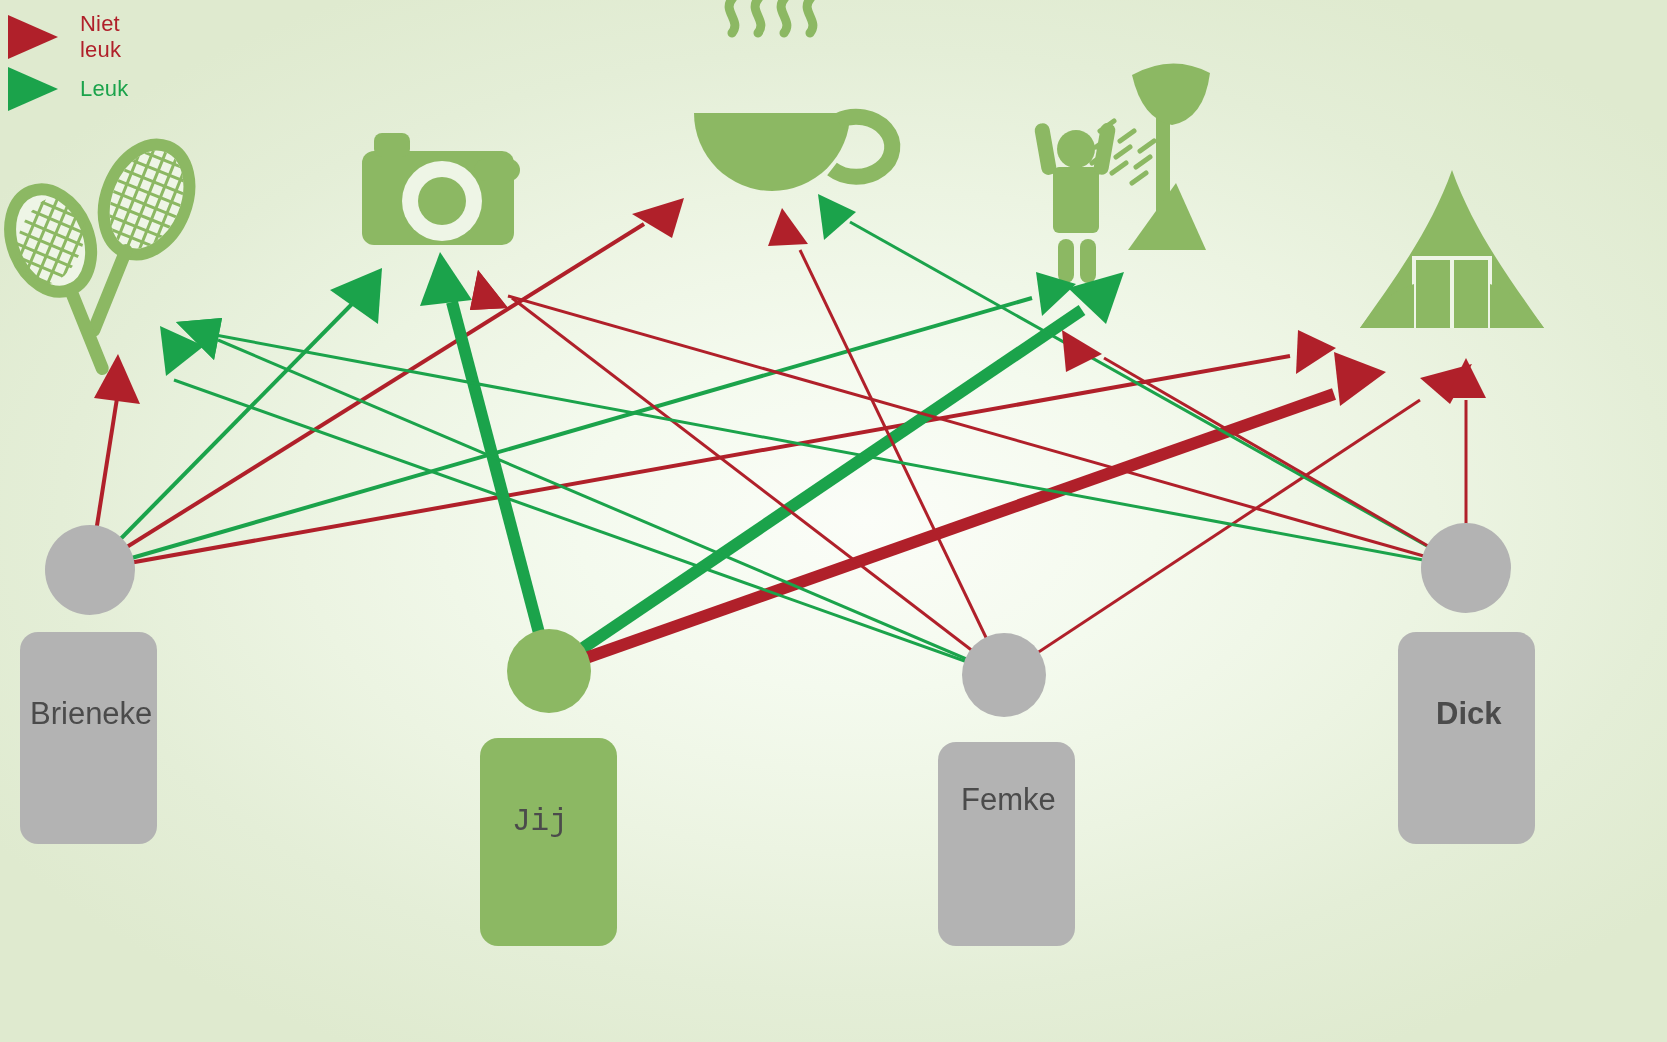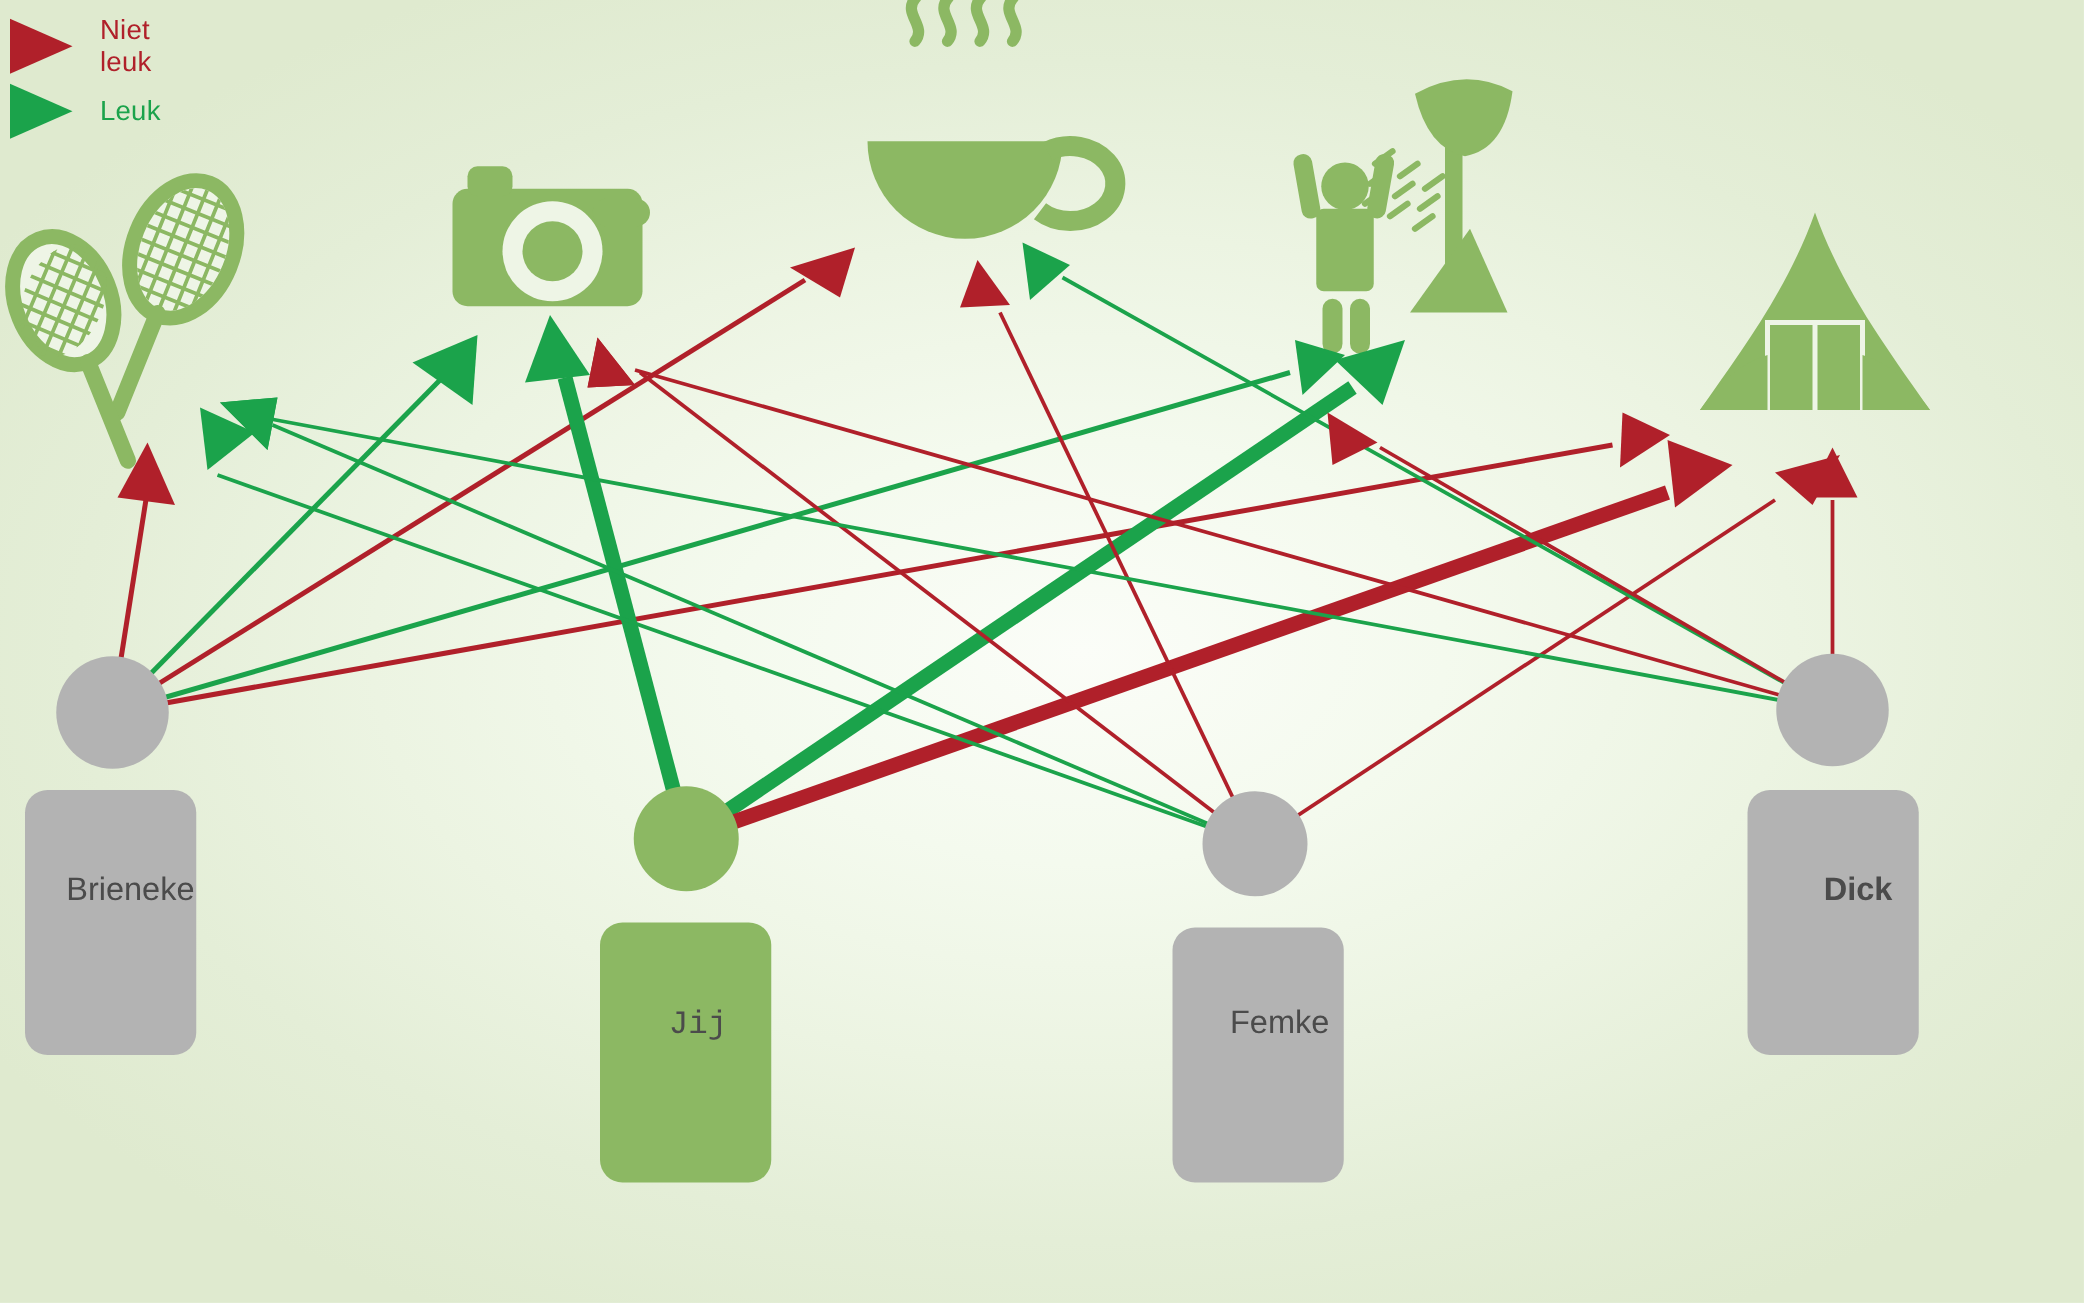--- a/index.html
+++ b/index.html
@@ -35,23 +35,22 @@
   }
   .legend-tri.green{border-left-color:#1ba34b;}
   .legend-label{
     font-size:22px;
     color:#b0202a;
     letter-spacing:.2px;
   }
   .legend-label.green{color:#1ba34b;}
   .person-label{
     position:absolute;z-index:5;
-    font-size:26px;color:#4b4b4b;
+    font-size:31px;color:#4b4b4b;
     white-space:nowrap;
-    margin-left:23px;
   }
 </style>
 </head>
 <body>
 
 <div id="stage">
 
   <svg class="layer" id="icons" viewBox="0 0 1667 1042">
 
     <g fill="none" stroke="#8cb863" transform="translate(100,240)">
@@ -217,21 +216,21 @@
       <rect x="938" y="742" width="137" height="204" rx="18" fill="#b3b3b3"></rect>
     </g>
     <g>
       <circle cx="1466" cy="568" r="45" fill="#b3b3b3"></circle>
       <rect x="1398" y="632" width="137" height="212" rx="18" fill="#b3b3b3"></rect>
     </g>
   </svg>
 
   <div class="person-label" style="left:30px;top:696px;">Brieneke</div>
   <div class="person-label" style="left:512px;top:804px;font-family:Liberation Mono, monospace;">Jij</div>
-  <div class="person-label" style="left:961px;top:802px;">Femke</div>
+  <div class="person-label" style="left:961px;top:782px;">Femke</div>
   <div class="person-label" style="left:1436px;top:696px;font-weight:bold;">Dick</div>
 
   <div class="legend">
     <div class="legend-row" style="left:8px;top:11px;">
       <div class="legend-tri"></div>
       <div class="legend-label">Niet leuk</div>
     </div>
     <div class="legend-row" style="left:8px;top:67px;">
       <div class="legend-tri green"></div>
       <div class="legend-label green">Leuk</div>

